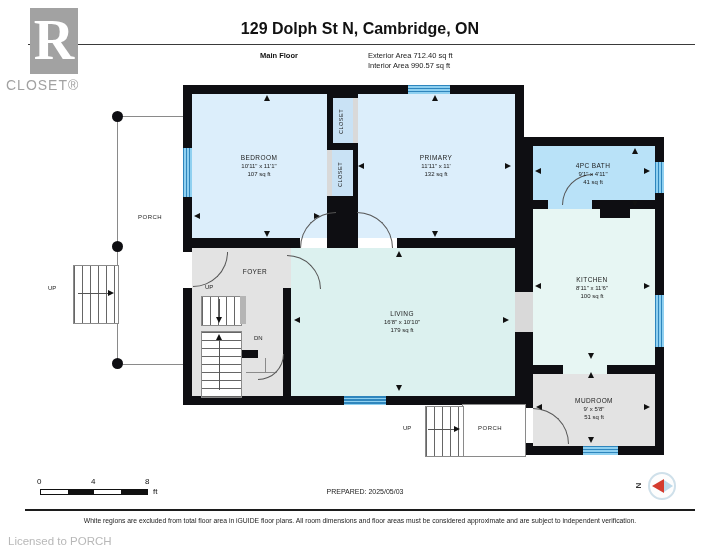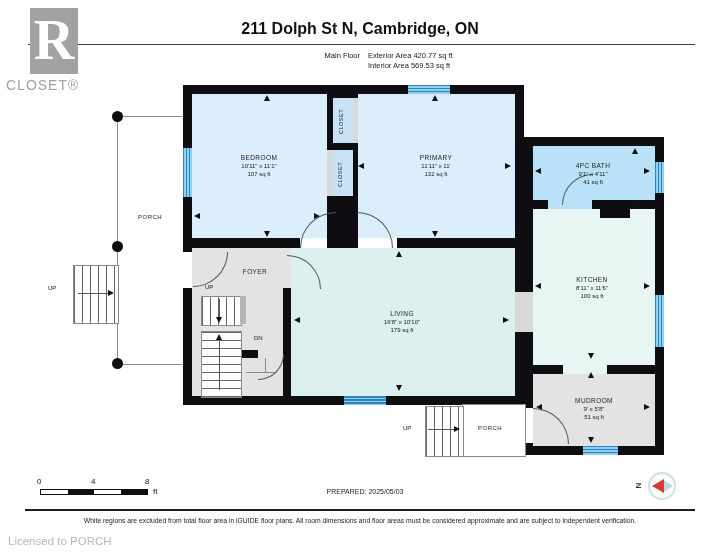--- a/index.html
+++ b/index.html
@@ -4,21 +4,21 @@
 <style>
   html,body{margin:0;padding:0;}
   body{width:720px;height:555px;background:#fff;font-family:"Liberation Sans",sans-serif;position:relative;overflow:hidden;}
   .abs{position:absolute;}
   
   .rule{position:absolute;background:#3a3a3a;}
   .logo-block{position:absolute;left:30px;top:8px;width:48px;height:66px;background:#a2a2a2;color:#fff;
     font-family:"Liberation Serif",serif;font-weight:bold;font-size:56px;line-height:64px;text-align:center;}
   .logo-text{position:absolute;left:6px;top:77px;width:90px;color:#a2a2a2;font-size:14px;letter-spacing:1px;}
   .title{position:absolute;left:160px;top:20px;width:400px;text-align:center;font-size:16px;font-weight:bold;color:#111;}
-  .floor-lbl{position:absolute;left:260px;top:51px;width:100px;text-align:right;font-size:7.5px;font-weight:normal;color:#111;}
+  .floor-lbl{position:absolute;left:260px;top:51px;width:100px;text-align:left;font-size:7.5px;font-weight:bold;color:#111;}
   .area-line1{position:absolute;left:368px;top:51px;font-size:7.5px;color:#222;}
   .area-line2{position:absolute;left:368px;top:61px;font-size:7.5px;color:#222;}
   
   .wall{position:absolute;background:#0e0e12;}
   .fill{position:absolute;}
   .win{position:absolute;}
   .win.h{background:repeating-linear-gradient(180deg,#2f86bd 0px,#2f86bd 1.5px,#8fd0f0 1.5px,#8fd0f0 3px);}
   .win.v{background:repeating-linear-gradient(90deg,#2f86bd 0px,#2f86bd 1.5px,#8fd0f0 1.5px,#8fd0f0 3px);}
   .arc{position:absolute;border:1.2px solid #555;background:transparent;}
   .thinbox{position:absolute;border:1px solid #8a8a8a;background:#fff;}
@@ -48,24 +48,24 @@
   .c-red{position:absolute;left:652px;top:479px;width:0;height:0;border-top:7px solid transparent;border-bottom:7px solid transparent;border-right:12px solid #d43b2e;}
   .c-blue{position:absolute;left:664px;top:480px;width:0;height:0;border-top:6px solid transparent;border-bottom:6px solid transparent;border-left:9px solid #bcd9ea;}
   .north{position:absolute;left:636px;top:481px;font-size:8px;font-weight:bold;color:#333;transform:rotate(-90deg);}
 </style>
 </head>
 <body>
 
 <div class="rule" style="left:28px;top:44px;width:667px;height:1px;"></div>
 <div class="logo-block">R</div>
 <div class="logo-text">CLOSET®</div>
-<div class="title">211 Dolph St N, Cambridge, ON</div>
+<div class="title">129 Dolph St N, Cambridge, ON</div>
 <div class="floor-lbl">Main Floor</div>
-<div class="area-line1">Exterior Area 420.77 sq ft</div>
-<div class="area-line2">Interior Area 569.53 sq ft</div>
+<div class="area-line1">Exterior Area 712.40 sq ft</div>
+<div class="area-line2">Interior Area 990.57 sq ft</div>
 
 <div class="abs" style="left:0;top:0;width:720px;height:555px;">
 
   <div class="thinbox" style="left:117px;top:116px;width:66px;height:247px;border-right:none;"></div>
   <div class="thinbox treads-v" style="left:73px;top:265px;width:44px;height:57px;"></div>
   <div class="sline" style="left:78px;top:293px;width:30px;height:1px;"></div>
   <div class="da right" style="left:108px;top:289.5px;"></div>
   <div class="post" style="left:111.5px;top:110.5px;"></div>
   <div class="post" style="left:111.5px;top:240.5px;"></div>
   <div class="post" style="left:111.5px;top:357.5px;"></div>

